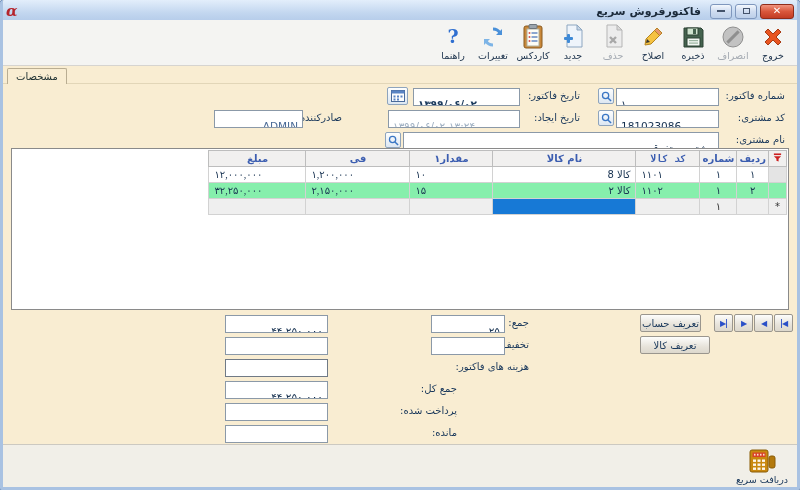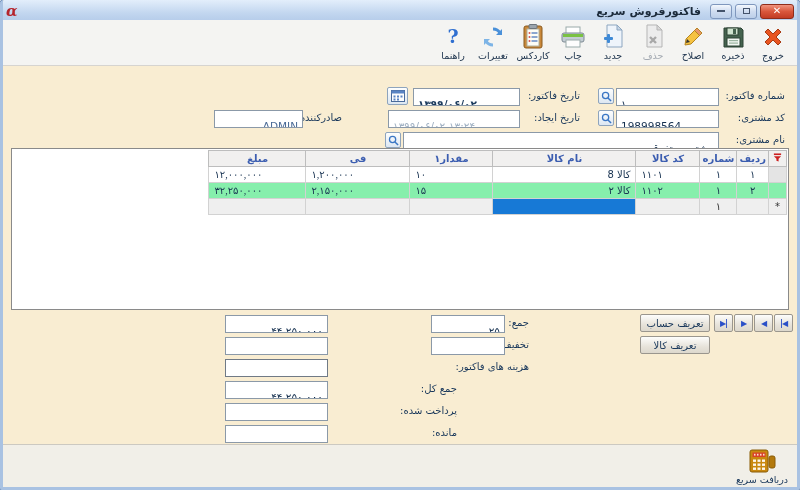--- a/index.html
+++ b/index.html
@@ -126,31 +126,20 @@
             <circle cx="7.5" cy="13" r="1" fill="#d9534f"></circle>
             <rect x="9.5" y="12.3" width="6" height="1.4" fill="#5a80c0"></rect>
             <circle cx="7.5" cy="17" r="1" fill="#d9534f"></circle>
             <rect x="9.5" y="16.3" width="6" height="1.4" fill="#5a80c0"></rect>
           </svg>
       </span>
       <span class="tlabel">کاردکس</span>
     </div>
     <div class="tbtn">
       <span class="ticon">
-        <svg width="26" height="24" viewBox="0 0 26 24">
-            <rect x="6" y="2" width="14" height="7" fill="#fff" stroke="#9aa"></rect>
-            <rect x="2" y="8" width="22" height="9" rx="2" fill="#c3ccd4" stroke="#7d8993"></rect>
-            <rect x="3" y="9" width="20" height="3" fill="#7ac143"></rect>
-            <rect x="6" y="15" width="14" height="7" fill="#fdfdfd" stroke="#9aa"></rect>
-          </svg>
-      </span>
-      <span class="tlabel">چاپ</span>
-    </div>
-    <div class="tbtn">
-      <span class="ticon">
         <svg width="22" height="25" viewBox="0 0 22 25">
             <path d="M5 1h10l5 5v17H5z" fill="#eef4fb" stroke="#8da6c0"></path>
             <path d="M15 1l5 5h-5z" fill="#c6d6e8" stroke="#8da6c0"></path>
             <rect x="2" y="13" width="9" height="3" rx="1" fill="#3f8ad6"></rect>
             <rect x="5" y="10" width="3" height="9" rx="1" fill="#3f8ad6"></rect>
           </svg>
       </span>
       <span class="tlabel">جدید</span>
     </div>
     <div class="tbtn disabled">
@@ -179,30 +168,45 @@
             <path d="M3 3h17l2 2v17H3z" fill="#44624e" stroke="#2c4234"></path>
             <rect x="6" y="3" width="11" height="7" fill="#cfe3cf" stroke="#2c4234"></rect>
             <rect x="12" y="4" width="3" height="5" fill="#44624e"></rect>
             <rect x="6" y="13" width="13" height="8" fill="#f2f7f2" stroke="#2c4234"></rect>
             <rect x="8" y="15" width="9" height="1.2" fill="#9ab3a0"></rect>
             <rect x="8" y="17.5" width="9" height="1.2" fill="#9ab3a0"></rect>
           </svg>
       </span>
       <span class="tlabel">ذخیره</span>
     </div>
+    <div class="tbtn disabled">
+      <span class="ticon">
+        <svg width="24" height="24" viewBox="0 0 24 24">
+            <circle cx="12" cy="12" r="10" fill="#c2c2c2" stroke="#8f8f8f"></circle>
+            <rect x="4" y="10.5" width="16" height="3" transform="rotate(-45 12 12)" fill="#8f8f8f"></rect>
+          </svg>
+      </span>
+      <span class="tlabel">انصراف</span>
+    </div>
     <div class="tbtn">
       <span class="ticon">
         <svg width="24" height="24" viewBox="0 0 24 24">
             <path d="M4 7l3-3 5 5 5-5 3 3-5 5 5 5-3 3-5-5-5 5-3-3 5-5z" fill="#e8541f" stroke="#a83a12"></path>
           </svg>
       </span>
       <span class="tlabel">خروج</span>
     </div>
   </div>
 
+  <div class="tabstrip">
+    <div class="tabline"></div>
+    <div class="tab">
+      <span>مشخصات</span>
+    </div>
+  </div>
 
   <div>
 
     <span class="lbl" style="top:90px;right:12px;">شماره فاکتور:</span>
     <div class="fld num" style="top:88px;left:613px;width:103px;">۱</div>
     <div class="minibtn" style="top:88px;left:595px;width:16px;height:16px;">
       <svg width="11" height="11" viewBox="0 0 12 12">
           <circle cx="5" cy="5" r="3.4" fill="none" stroke="#3a76c4" stroke-width="1.4"></circle>
           <line x1="7.6" y1="7.6" x2="11" y2="11" stroke="#3a76c4" stroke-width="1.6"></line>
         </svg>
@@ -215,21 +219,21 @@
           <rect x="0.5" y="0.5" width="13" height="3" fill="#5a84c4"></rect>
           <rect x="2.5" y="5.5" width="2" height="2" fill="#5a84c4"></rect>
           <rect x="6" y="5.5" width="2" height="2" fill="#5a84c4"></rect>
           <rect x="9.5" y="5.5" width="2" height="2" fill="#5a84c4"></rect>
           <rect x="2.5" y="8.5" width="2" height="2" fill="#5a84c4"></rect>
           <rect x="6" y="8.5" width="2" height="2" fill="#5a84c4"></rect>
         </svg>
     </div>
 
     <span class="lbl" style="top:112px;right:12px;">کد مشتری:</span>
-    <div class="fld num" style="top:110px;left:613px;width:103px;">198998564</div>
+    <div class="fld num" style="top:110px;left:613px;width:103px;">181023086</div>
     <div class="minibtn" style="top:110px;left:595px;width:16px;height:16px;">
       <svg width="11" height="11" viewBox="0 0 12 12">
           <circle cx="5" cy="5" r="3.4" fill="none" stroke="#3a76c4" stroke-width="1.4"></circle>
           <line x1="7.6" y1="7.6" x2="11" y2="11" stroke="#3a76c4" stroke-width="1.6"></line>
         </svg>
     </div>
     <span class="lbl" style="top:112px;right:217px;">تاریخ ایجاد:</span>
     <div class="fld num dim" style="top:110px;left:385px;width:132px;">۱۳۹۹/۰۶/۰۲-۱۳:۲۴</div>
     <span class="lbl" style="top:112px;right:455px;">صادرکننده:</span>
     <div class="fld" style="top:110px;left:211px;width:89px;text-align:right;color:#4a6a96;">ADMIN</div>
@@ -249,21 +253,21 @@
       <tbody>
           <tr class="ghead">
         <td class="sel">
           <svg width="9" height="9" viewBox="0 0 10 10">
                 <rect x="1" y="0.5" width="8" height="1.8" fill="#cc2020"></rect>
                 <path d="M1 3.5h8L6.2 6.5v3l-2.4-1v-2z" fill="#cc2020"></path>
               </svg>
         </td>
         <td style="width:27px;">ردیف</td>
         <td style="width:27px;">شماره</td>
-        <td style="width:64px;">کد کالا</td>
+        <td style="width:64px;font-family:Liberation Mono, monospace;">کد کالا</td>
         <td style="width:143px;">نام کالا</td>
         <td style="width:83px;">مقدار۱</td>
         <td style="width:104px;">فی</td>
         <td style="width:97px;">مبلغ</td>
       </tr>
       <tr>
         <td class="sel"></td>
         <td class="cell-c">۱</td>
         <td class="cell-c">۱</td>
         <td class="cell-num">۱۱۰۱</td>
@@ -303,21 +307,21 @@
       </div>
     <div class="btn navbtn" style="top:314px;left:751px;width:19px;">
         <span>◀</span>
       </div>
     <div class="btn navbtn" style="top:314px;left:731px;width:19px;">
         <span>▶</span>
       </div>
     <div class="btn navbtn" style="top:314px;left:711px;width:19px;">
         <span>▶|</span>
       </div>
-    <div class="btn" style="top:314px;left:637px;width:70px;">تعریف حساب</div>
+    <div class="btn" style="top:314px;left:637px;width:61px;">تعریف حساب</div>
     <div class="btn" style="top:336px;left:637px;width:70px;">تعریف کالا</div>
 
     <span class="lbl" style="top:317px;right:268px;">جمع:</span>
     <div class="fld" style="top:315px;left:428px;width:74px;text-align:right;">۲۵</div>
     <div class="fld" style="top:315px;left:222px;width:103px;text-align:right;">۴۴,۲۵۰,۰۰۰</div>
 
     <span class="lbl" style="top:339px;right:268px;">تخفیف فاکتور%:</span>
     <div class="fld" style="top:337px;left:428px;width:74px;text-align:right;"></div>
     <div class="fld" style="top:337px;left:222px;width:103px;text-align:right;"></div>
 

